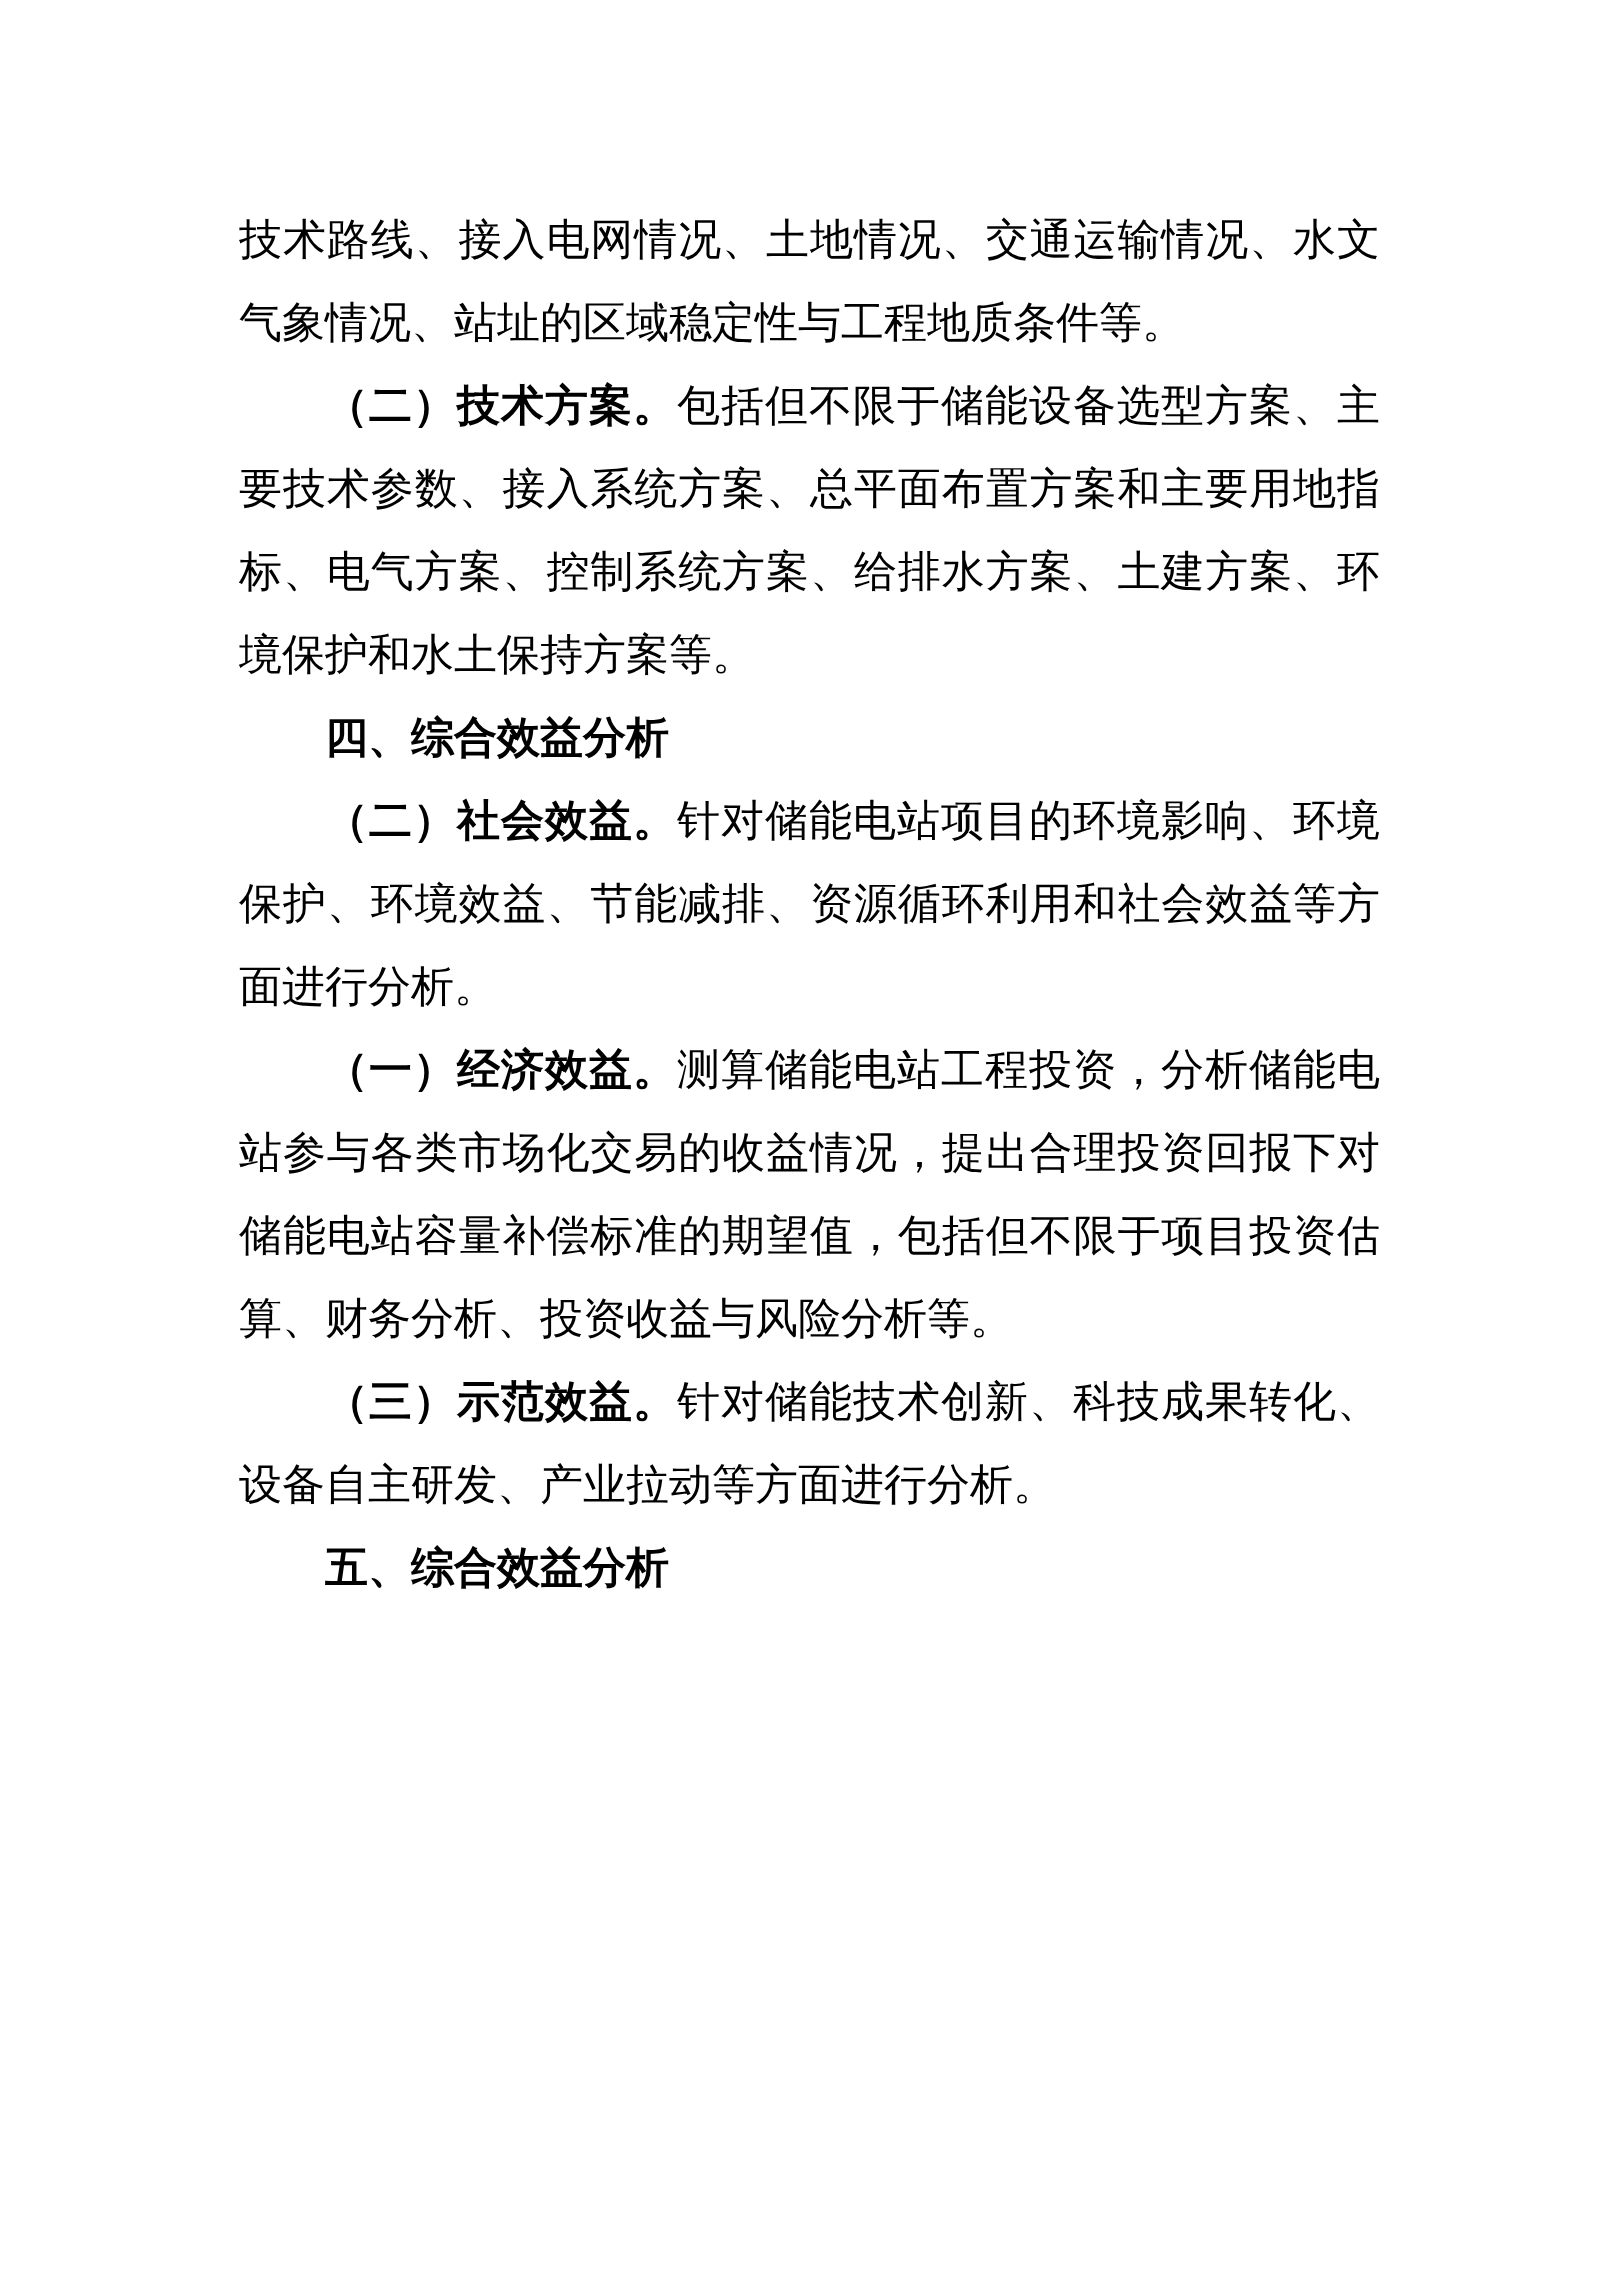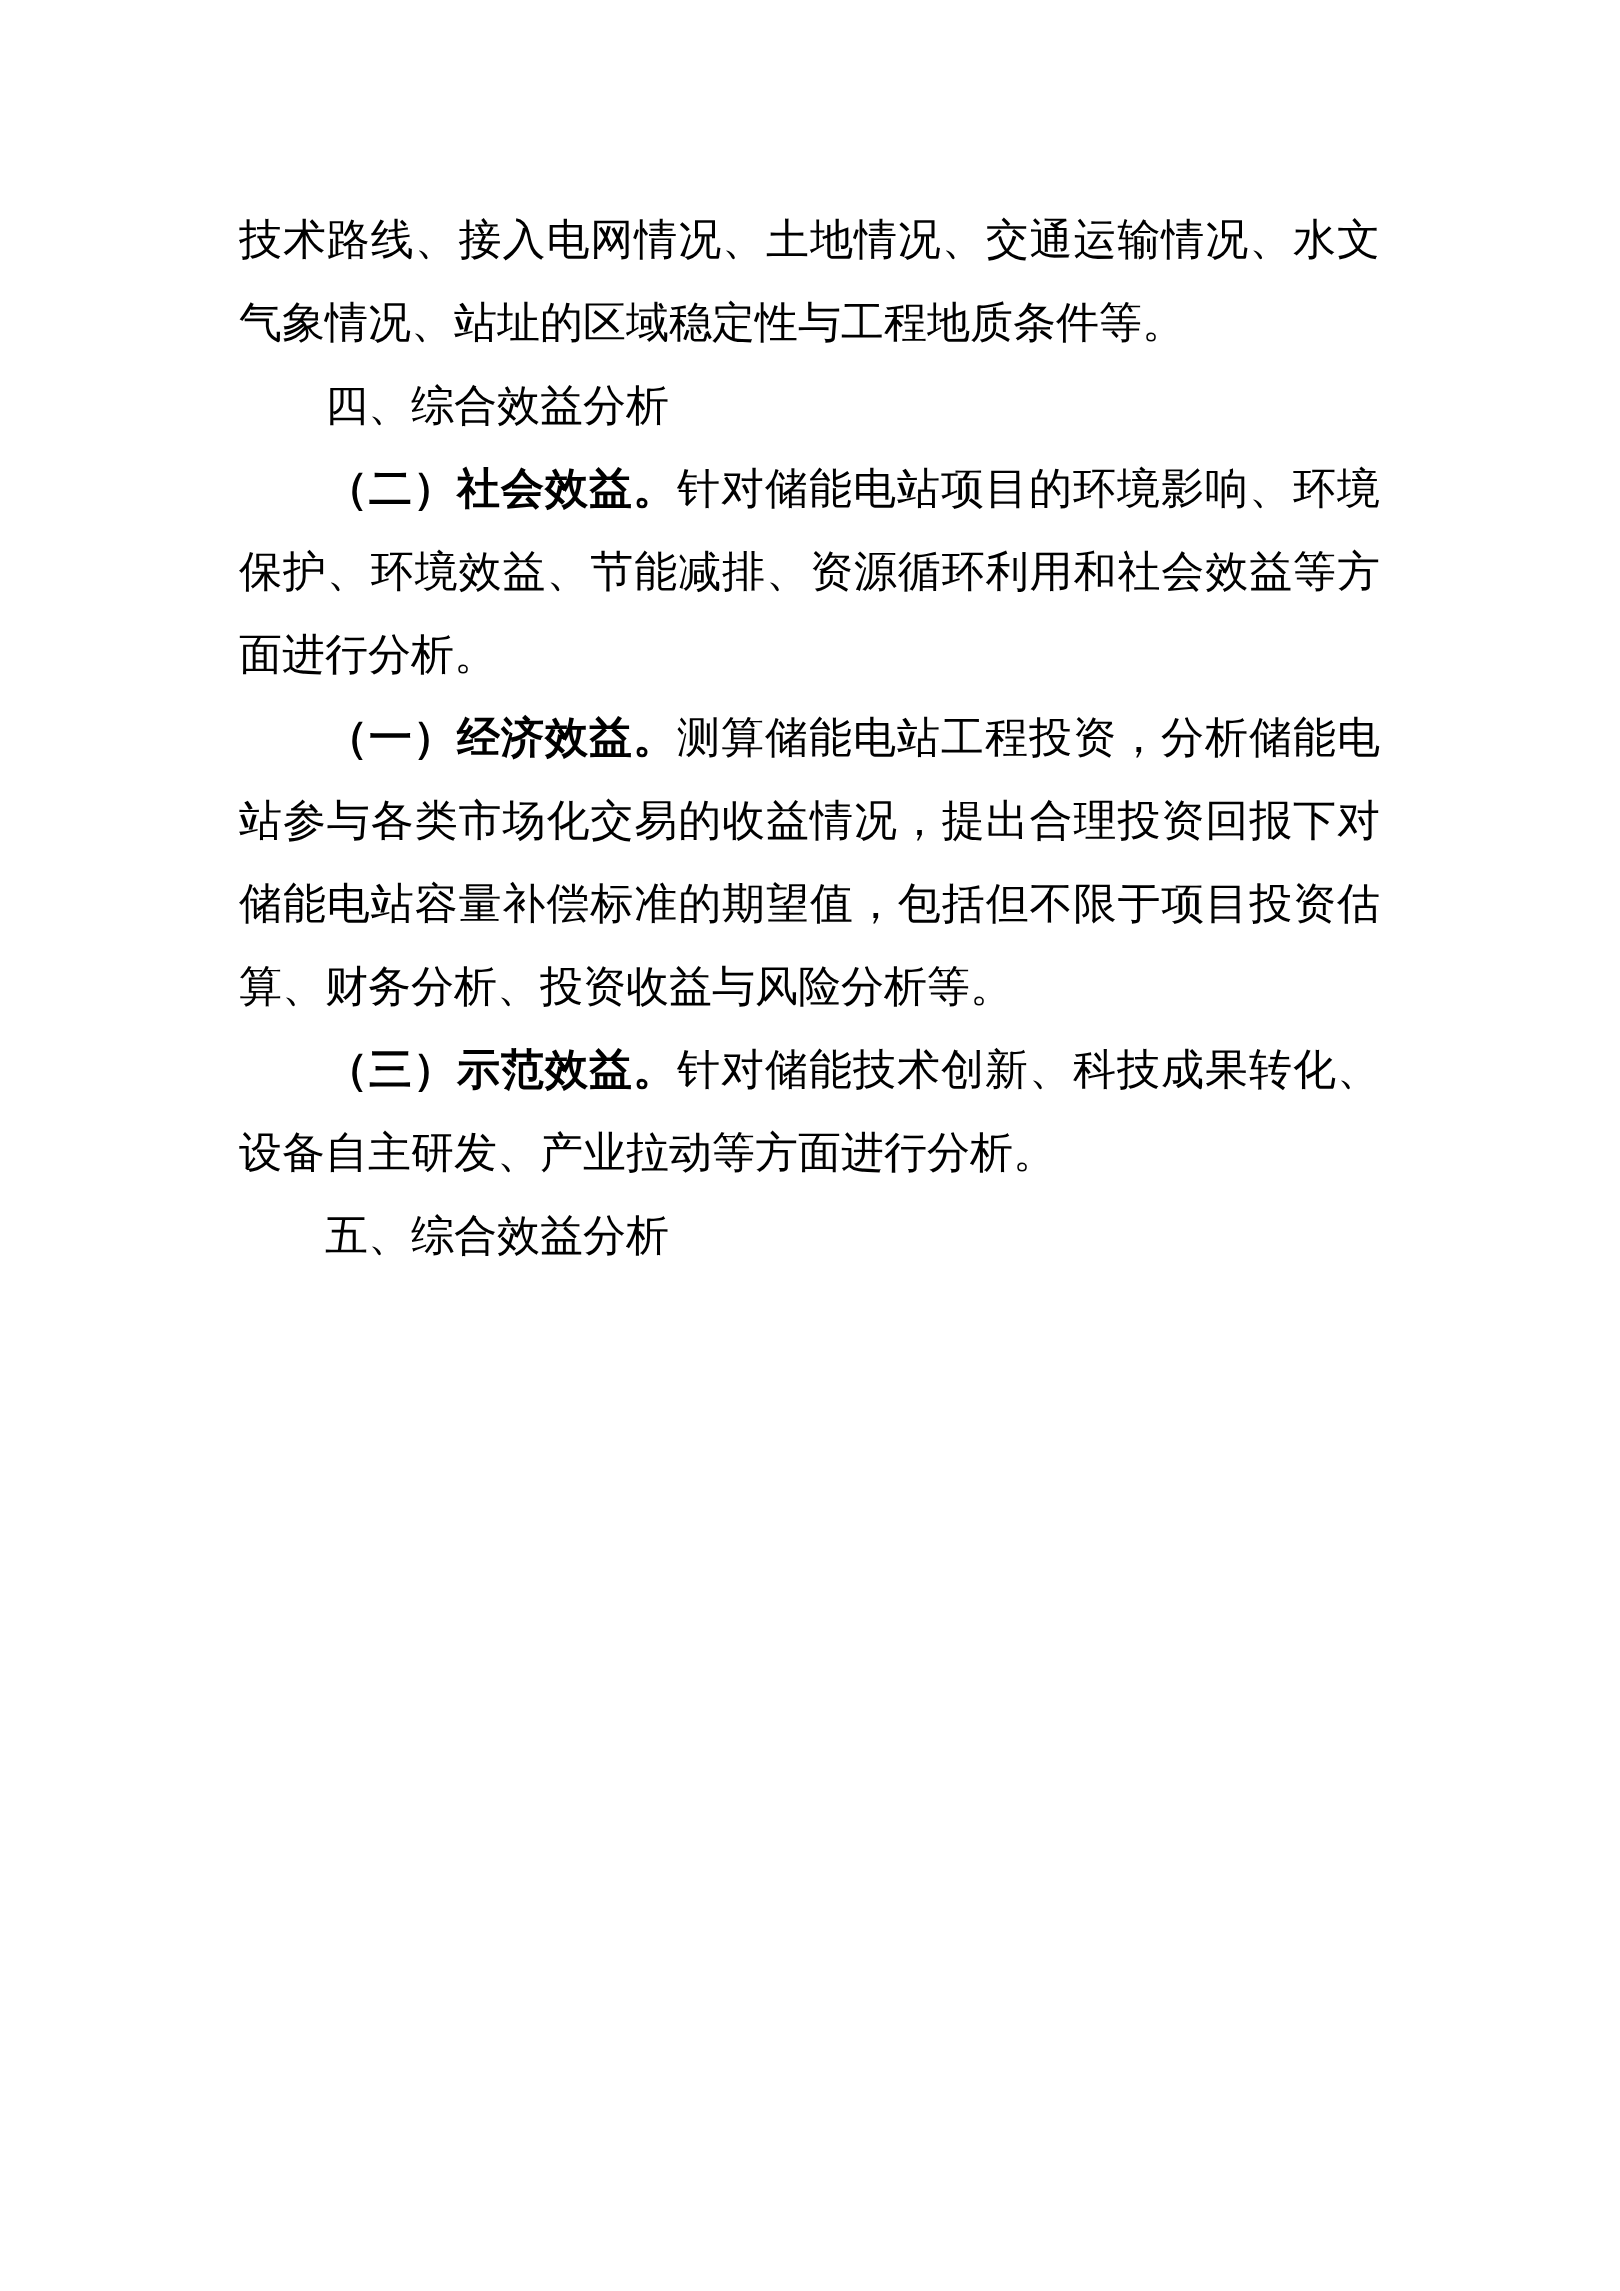--- a/index.html
+++ b/index.html
@@ -31,32 +31,33 @@
     padding: 0;
     text-indent: 2em;
   }
   .body-text p.continuation {
     text-indent: 0;
   }
   .lead {
     font-weight: bold;
   }
   .sec-heading {
-    font-weight: normal;
+    font-weight: bold;
     font-family: "Liberation Sans", "DejaVu Sans", sans-serif;
   }
 </style>
 </head>
 <body>
 
 <div class="page">
   <div class="body-text">
 
     <p class="continuation"><span>技术路线、接入电网情况、土地情况、交通运输情况、水文气象情况、站址的区域稳定性与工程地质条件等。</span></p>
 
+    <p><span class="lead">（二）技术方案。</span><span>包括但不限于储能设备选型方案、主要技术参数、接入系统方案、总平面布置方案和主要用地指标、电气方案、控制系统方案、给排水方案、土建方案、环境保护和水土保持方案等。</span></p>
 
 
     <p class="sec-heading"><span>四、综合效益分析</span></p>
 
     <p><span class="lead">（二）社会效益。</span><span>针对储能电站项目的环境影响、环境保护、环境效益、节能减排、资源循环利用和社会效益等方面进行分析。</span></p>
 
     <p><span class="lead">（一）经济效益。</span><span>测算储能电站工程投资，分析储能电站参与各类市场化交易的收益情况，提出合理投资回报下对储能电站容量补偿标准的期望值，包括但不限于项目投资估算、财务分析、投资收益与风险分析等。</span></p>
 
     <p><span class="lead">（三）示范效益。</span><span>针对储能技术创新、科技成果转化、设备自主研发、产业拉动等方面进行分析。</span></p>
 

